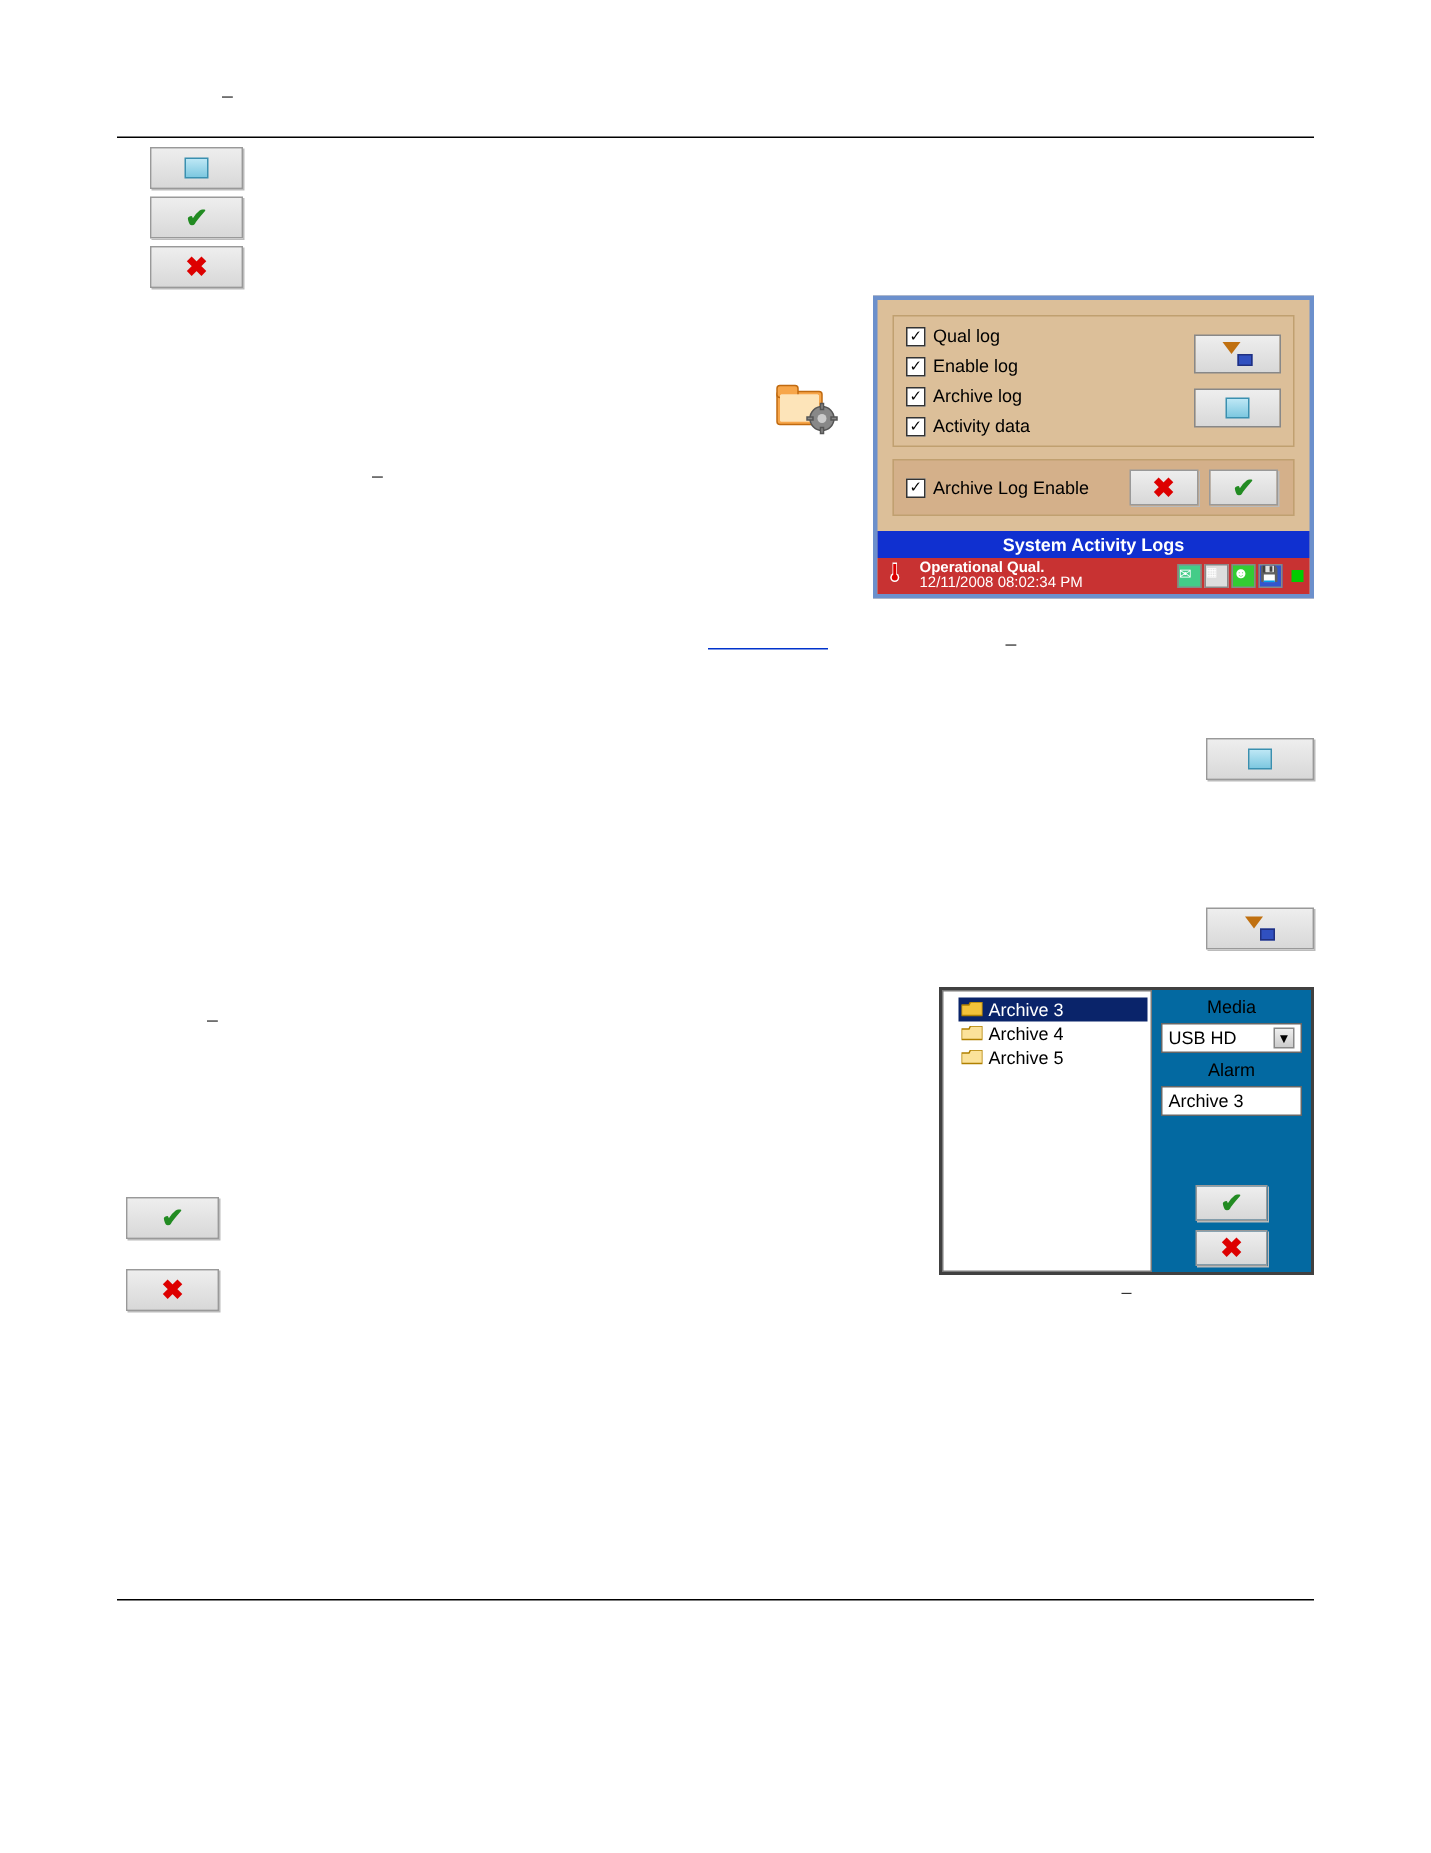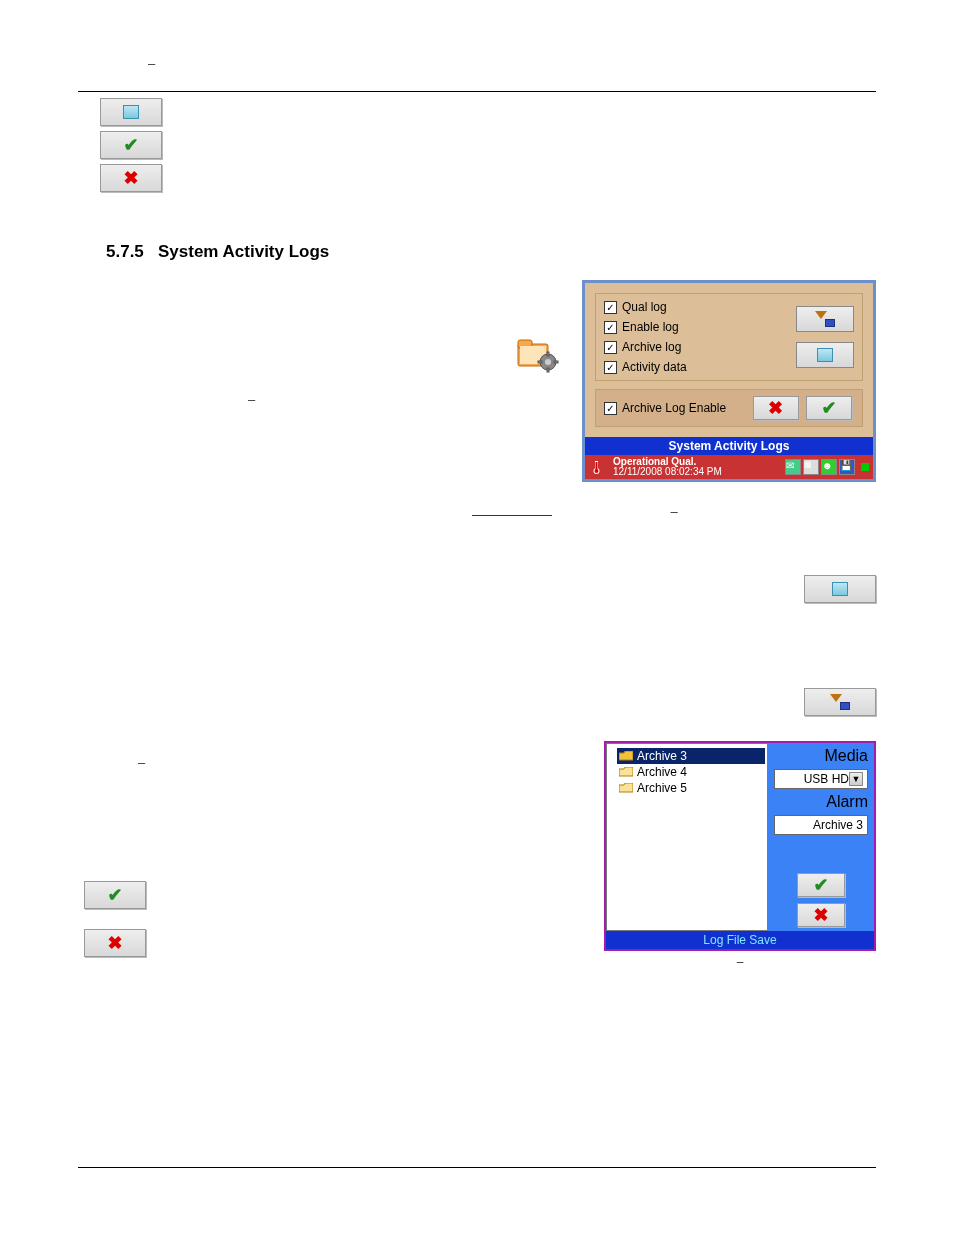--- a/index.html
+++ b/index.html
@@ -122,21 +122,20 @@
     font-weight: bold;
     font-size: 12px;
     padding: 2px 0;
   }
   .statusbar {
     background: #c83232;
     color: #fff;
     font-size: 10px;
     padding: 2px 4px;
     display: flex;
-    align-items: center;
     gap: 4px;
   }
   .status-left { display:flex; flex-direction:column; line-height:1; margin-left:4px; }
   .status-icons { margin-left:auto; display:flex; gap:2px; align-items:center; }
   .sicon {
     width:16px; height:16px; border:1px solid #888;
     background:#ddd; display:inline-block;
   }
 
   
@@ -162,23 +161,23 @@
     position:absolute;right:0;bottom:0;
     width:10px;height:8px;
     background:#3050c0;border:1px solid #203080;
   }
 
   
   svg.folder-svg { display:block; }
 
   
   .shot2 {
-    width: 272px;
-    border: 2px solid #a21caf;
-    background: #3b82f6;
+    width: 250px;
+    border: 2px solid #404040;
+    background: #0369a1;
     font-family: Tahoma, sans-serif;
     font-size: 12px;
     margin-left: auto;
   }
   .shot2-body {
     display: flex;
     height: 188px;
   }
   .tree {
     flex: 1;
@@ -192,25 +191,25 @@
   .fld-ico {
     width:14px;height:11px;display:inline-block;
   }
   .right-panel {
     width: 106px;
     padding: 4px 6px;
     display:flex;
     flex-direction:column;
     gap:4px;
   }
-  .right-panel .lbl { text-align:right; font-size:16px; }
+  .right-panel .lbl { text-align:center; font-size:12px; }
   .right-panel .input {
     height:20px;border:1px solid #666;background:#fff;
     padding:2px 4px;font-size:12px;display:flex;
-    align-items:center;justify-content:flex-end;
+    align-items:center;justify-content:space-between;
   }
   .right-panel .dd-arrow {
     width:14px;height:14px;border:1px solid #888;
     background:linear-gradient(#eee,#ccc);
     display:inline-flex;align-items:center;justify-content:center;
     font-size:9px;
   }
   .right-panel .btns { margin-top:auto; display:flex; flex-direction:column; gap:6px; align-items:center;}
   .shot2-title {
     background:#1030d0;color:#7de8ff;text-align:center;
@@ -236,24 +235,20 @@
       <span class="cyan-box"></span>
     </div>
     <div class="btn-grey">
       <span class="checkmark">✔</span>
     </div>
     <div class="btn-grey">
       <span class="xmark">✖</span>
     </div>
   </div>
 
-  <div class="section-heading">
-    <span>5.7.5</span>&nbsp;&nbsp;
-    <span>System Activity Logs</span>
-  </div>
 
   <div class="flex" style="align-items:flex-start; gap:22px;">
     <div style="flex:1; position:relative; min-height:220px;">
 
       <div style="position:absolute; top:54px; right:0;">
         <svg class="folder-svg" width="44" height="40" viewBox="0 0 44 40">
           <rect x="2" y="10" width="30" height="22" rx="2" fill="#f7a64a" stroke="#c06a10"></rect>
           <rect x="2" y="6" width="14" height="8" rx="2" fill="#f7a64a" stroke="#c06a10"></rect>
           <rect x="4" y="12" width="26" height="18" rx="1" fill="#fff"></rect>
           <rect x="4" y="12" width="26" height="18" rx="1" fill="#fbd28b" opacity="0.6"></rect>
@@ -416,21 +411,20 @@
             <div class="btns">
               <div class="btn-grey-sm" style="width:48px;">
                 <span class="checkmark">✔</span>
               </div>
               <div class="btn-grey-sm" style="width:48px;">
                 <span class="xmark">✖</span>
               </div>
             </div>
           </div>
         </div>
-        <div class="shot2-title">Log File Save</div>
       </div>
       <div class="cap">–</div>
     </div>
   </div>
 
   <div style="height:180px;"></div>
 
   <hr class="hr-bottom">
 
 </div>

